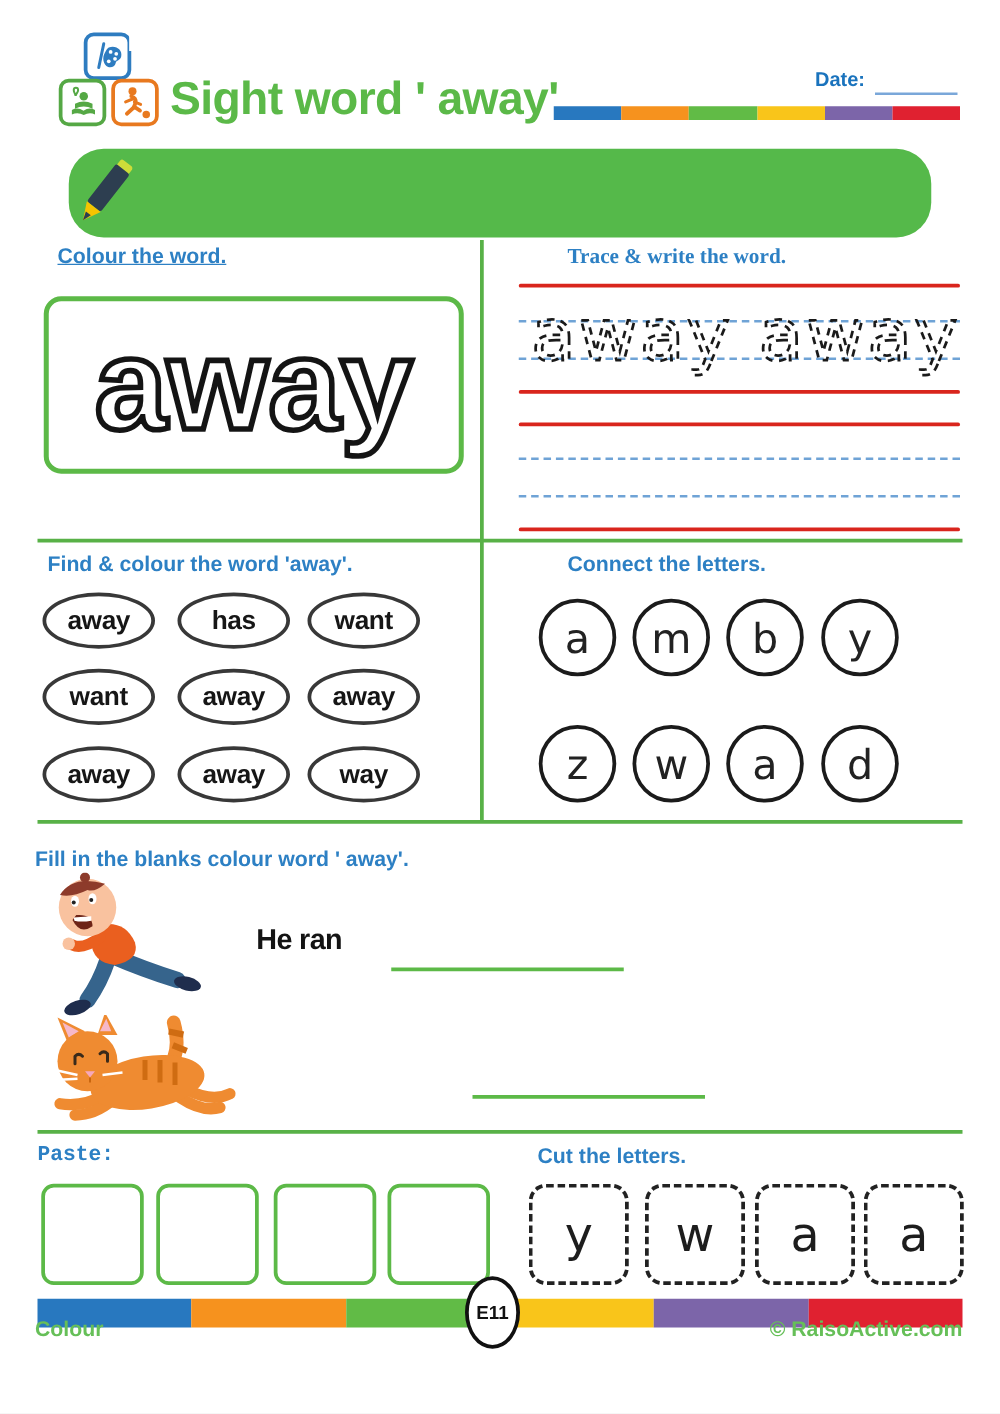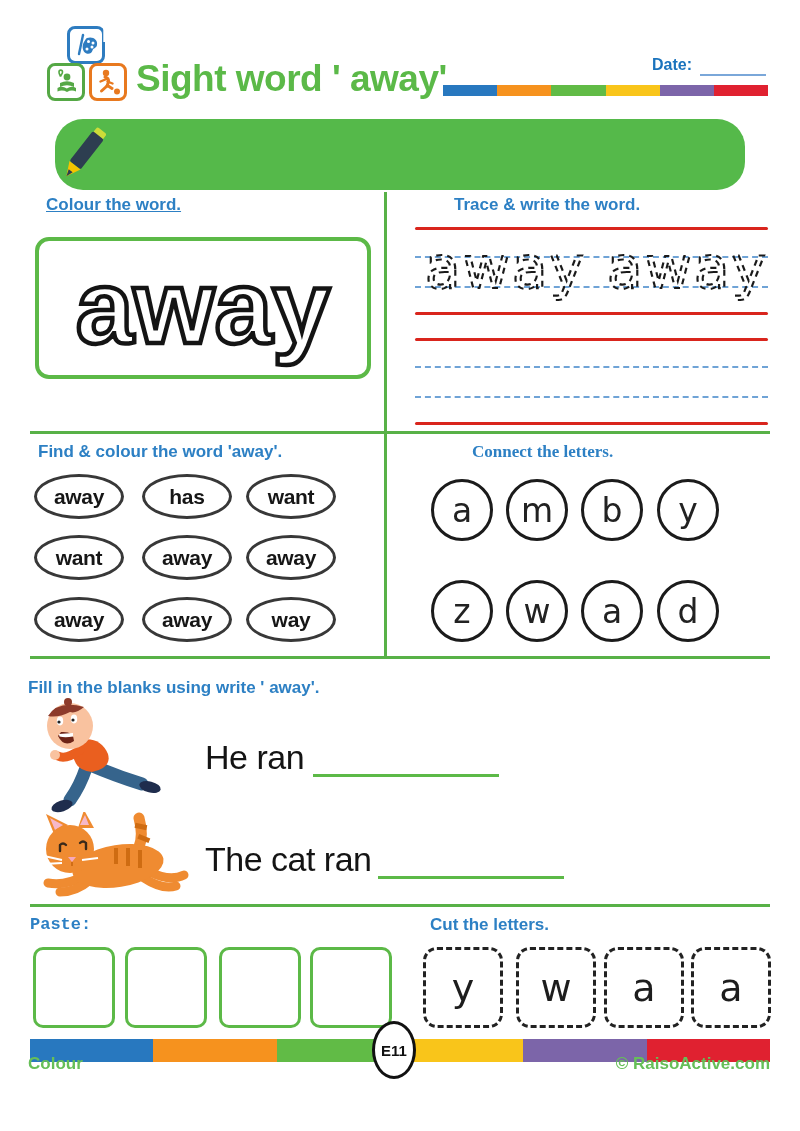--- a/index.html
+++ b/index.html
@@ -48,21 +48,21 @@
 
   
   .oval { position:absolute; width:90px; height:45px; border:3px solid #383838; border-radius:50%; display:flex; align-items:center; justify-content:center; background:#fff; }
   .oval span { font-size:21px; font-weight:700; color:#161616; letter-spacing:-0.3px; }
 
   
   .circle { position:absolute; width:62px; height:62px; border:3px solid #1b1b1b; border-radius:50%; display:flex; align-items:center; justify-content:center; background:#fff; }
   .circle span { font-family:"DejaVu Sans", sans-serif; font-size:33px; color:#222; }
 
   
-  .sentence { position:absolute; font-size:34px; font-weight:400; color:#141414; letter-spacing:-0.5px; white-space:nowrap; }
+  .sentence { position:absolute; font-size:23px; font-weight:700; color:#141414; letter-spacing:-0.5px; white-space:nowrap; }
   .blank-line { position:absolute; width:186px; height:3px; background:#5cb947; }
 
   
   .paste-box { position:absolute; top:947px; width:82px; height:81px; border:3px solid #5cb947; border-radius:10px; background:#fff; }
 
   
   .cut-box { position:absolute; top:947px; width:80px; height:81px; border:3px dashed #222; border-radius:14px; display:flex; align-items:center; justify-content:center; background:#fff; }
   .cut-box span { font-family:"DejaVu Sans", sans-serif; font-size:38px; color:#1d1d1d; }
 
   
@@ -135,21 +135,21 @@
   <div class="hline" style="top:656px;"></div>
   <div class="hline" style="top:904px;"></div>
 
   <div class="h-blue" style="left:46px; top:195px;text-decoration:underline;">Colour the word.</div>
   <div class="colour-box">
     <svg width="320" height="130" viewBox="0 0 320 130">
       <text x="160" y="100" text-anchor="middle" class="outline-word">away</text>
     </svg>
   </div>
 
-  <div class="h-blue" style="left:454px; top:195px;">Trace  &amp; write the word.</div>
+  <div class="h-blue" style="left:454px; top:195px;font-family:Liberation Serif, serif;">Trace  &amp; write the word.</div>
   <div class="line-red" style="top:227px;"></div>
   <div class="line-dash" style="top:256px;"></div>
   <div class="line-dash" style="top:286px;"></div>
   <div class="line-red" style="top:312px;"></div>
   <div class="line-red" style="top:338px;"></div>
   <div class="line-dash" style="top:366px;"></div>
   <div class="line-dash" style="top:396px;"></div>
   <div class="line-red" style="top:422px;"></div>
   <svg class="trace-svg" width="355" height="72" viewBox="0 0 355 72">
     <text x="10" y="48" class="trace-word">away</text>
@@ -178,21 +178,21 @@
   <div class="oval" style="left:34px;  top:597px;">
       <span>away</span>
     </div>
   <div class="oval" style="left:142px; top:597px;">
       <span>away</span>
     </div>
   <div class="oval" style="left:246px; top:597px;">
       <span>way</span>
     </div>
 
-  <div class="h-blue" style="left:472px; top:442px;font-family:Liberation Serif, serif;">Connect the letters.</div>
+  <div class="h-blue" style="left:454px; top:442px;">Connect the letters.</div>
   <div class="circle" style="left:431px; top:479px;">
       <span>a</span>
     </div>
   <div class="circle" style="left:506px; top:479px;">
       <span>m</span>
     </div>
   <div class="circle" style="left:581px; top:479px;">
       <span>b</span>
     </div>
   <div class="circle" style="left:657px; top:479px;">
@@ -204,21 +204,21 @@
   <div class="circle" style="left:506px; top:580px;">
       <span>w</span>
     </div>
   <div class="circle" style="left:581px; top:580px;">
       <span>a</span>
     </div>
   <div class="circle" style="left:657px; top:580px;">
       <span>d</span>
     </div>
 
-  <div class="h-blue" style="left:28px; top:678px;">Fill in the blanks using write ' away'.</div>
+  <div class="h-blue" style="left:28px; top:678px;">Fill in the blanks colour word ' away'.</div>
 
   <svg class="abs" style="left:28px; top:698px;" width="140" height="118" viewBox="0 0 140 118">
     <path d="M60 66 Q 88 78 114 86" stroke="#36648c" stroke-width="13" fill="none" stroke-linecap="round"></path>
     <ellipse cx="122" cy="89" rx="11" ry="5.5" fill="#1f2d4d" transform="rotate(14 122 89)"></ellipse>
     <path d="M58 70 Q 52 88 42 102" stroke="#36648c" stroke-width="13" fill="none" stroke-linecap="round"></path>
     <ellipse cx="34" cy="108" rx="11" ry="5.5" fill="#1f2d4d" transform="rotate(-18 34 108)"></ellipse>
     <path d="M52 42 Q 72 38 80 56 Q 84 70 64 74 Q 46 72 45 56 Z" fill="#ea5f1f"></path>
     <path d="M52 52 Q 38 62 30 58" stroke="#ea5f1f" stroke-width="9" fill="none" stroke-linecap="round"></path>
     <circle cx="27" cy="57" r="5" fill="#f9c29f"></circle>
     <circle cx="42" cy="28" r="23" fill="#f9c29f"></circle>
@@ -252,21 +252,20 @@
     <path d="M28 33 Q 31 30 34 33 M28 33 L28 39" stroke="#3a2a1a" stroke-width="2.4" fill="none" stroke-linecap="round"></path>
     <path d="M48 31 Q 51 28 54 31 M54 31 L54 37" stroke="#3a2a1a" stroke-width="2.4" fill="none" stroke-linecap="round"></path>
     <polygon points="36,45 44,45 40,50" fill="#f6a8bc"></polygon>
     <path d="M40 50 L40 54" stroke="#c9660f" stroke-width="1.6"></path>
     <path d="M30 48 L12 44 M30 51 L12 52" stroke="#fff" stroke-width="2"></path>
     <path d="M50 48 L66 46" stroke="#fff" stroke-width="2"></path>
   </svg>
 
   <div class="sentence" style="left:205px; top:738px;">He ran</div>
   <div class="blank-line" style="left:313px; top:774px;"></div>
-  <div class="sentence" style="left:205px; top:840px;">The cat ran</div>
   <div class="blank-line" style="left:378px; top:876px;"></div>
 
   <div class="h-blue" style="left:30px; top:915px;font-family:Liberation Mono, monospace;">Paste:</div>
   <div class="paste-box" style="left:33px;"></div>
   <div class="paste-box" style="left:125px;"></div>
   <div class="paste-box" style="left:219px;"></div>
   <div class="paste-box" style="left:310px;"></div>
 
   <div class="h-blue" style="left:430px; top:915px;">Cut the letters.</div>
   <div class="cut-box" style="left:423px;">

